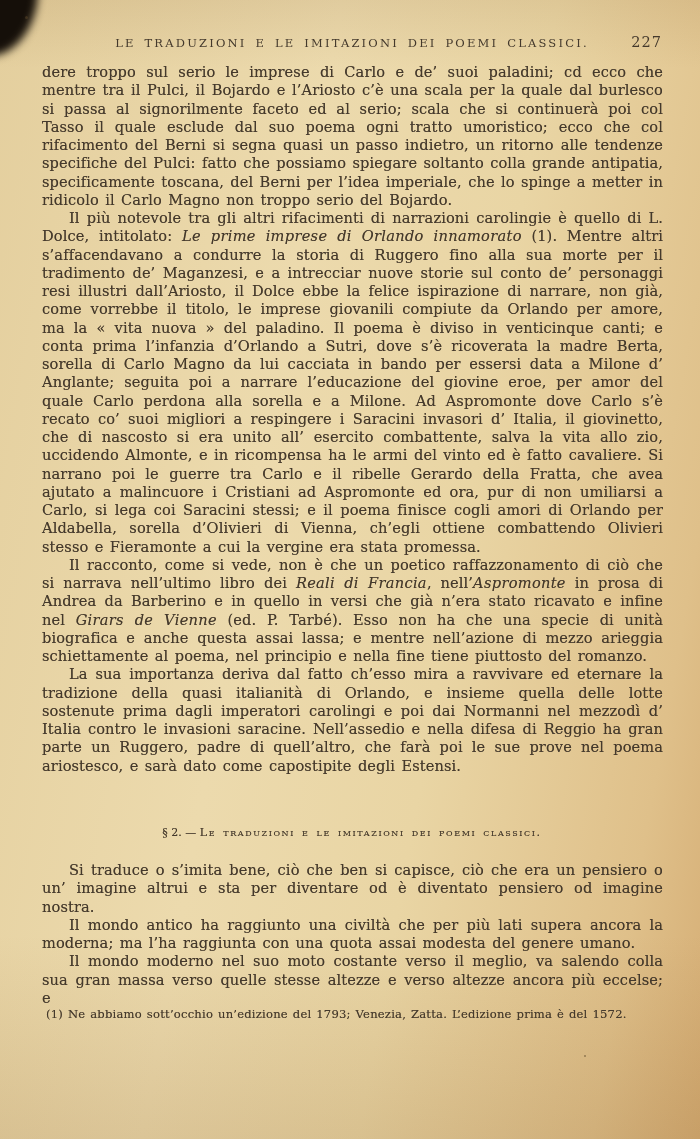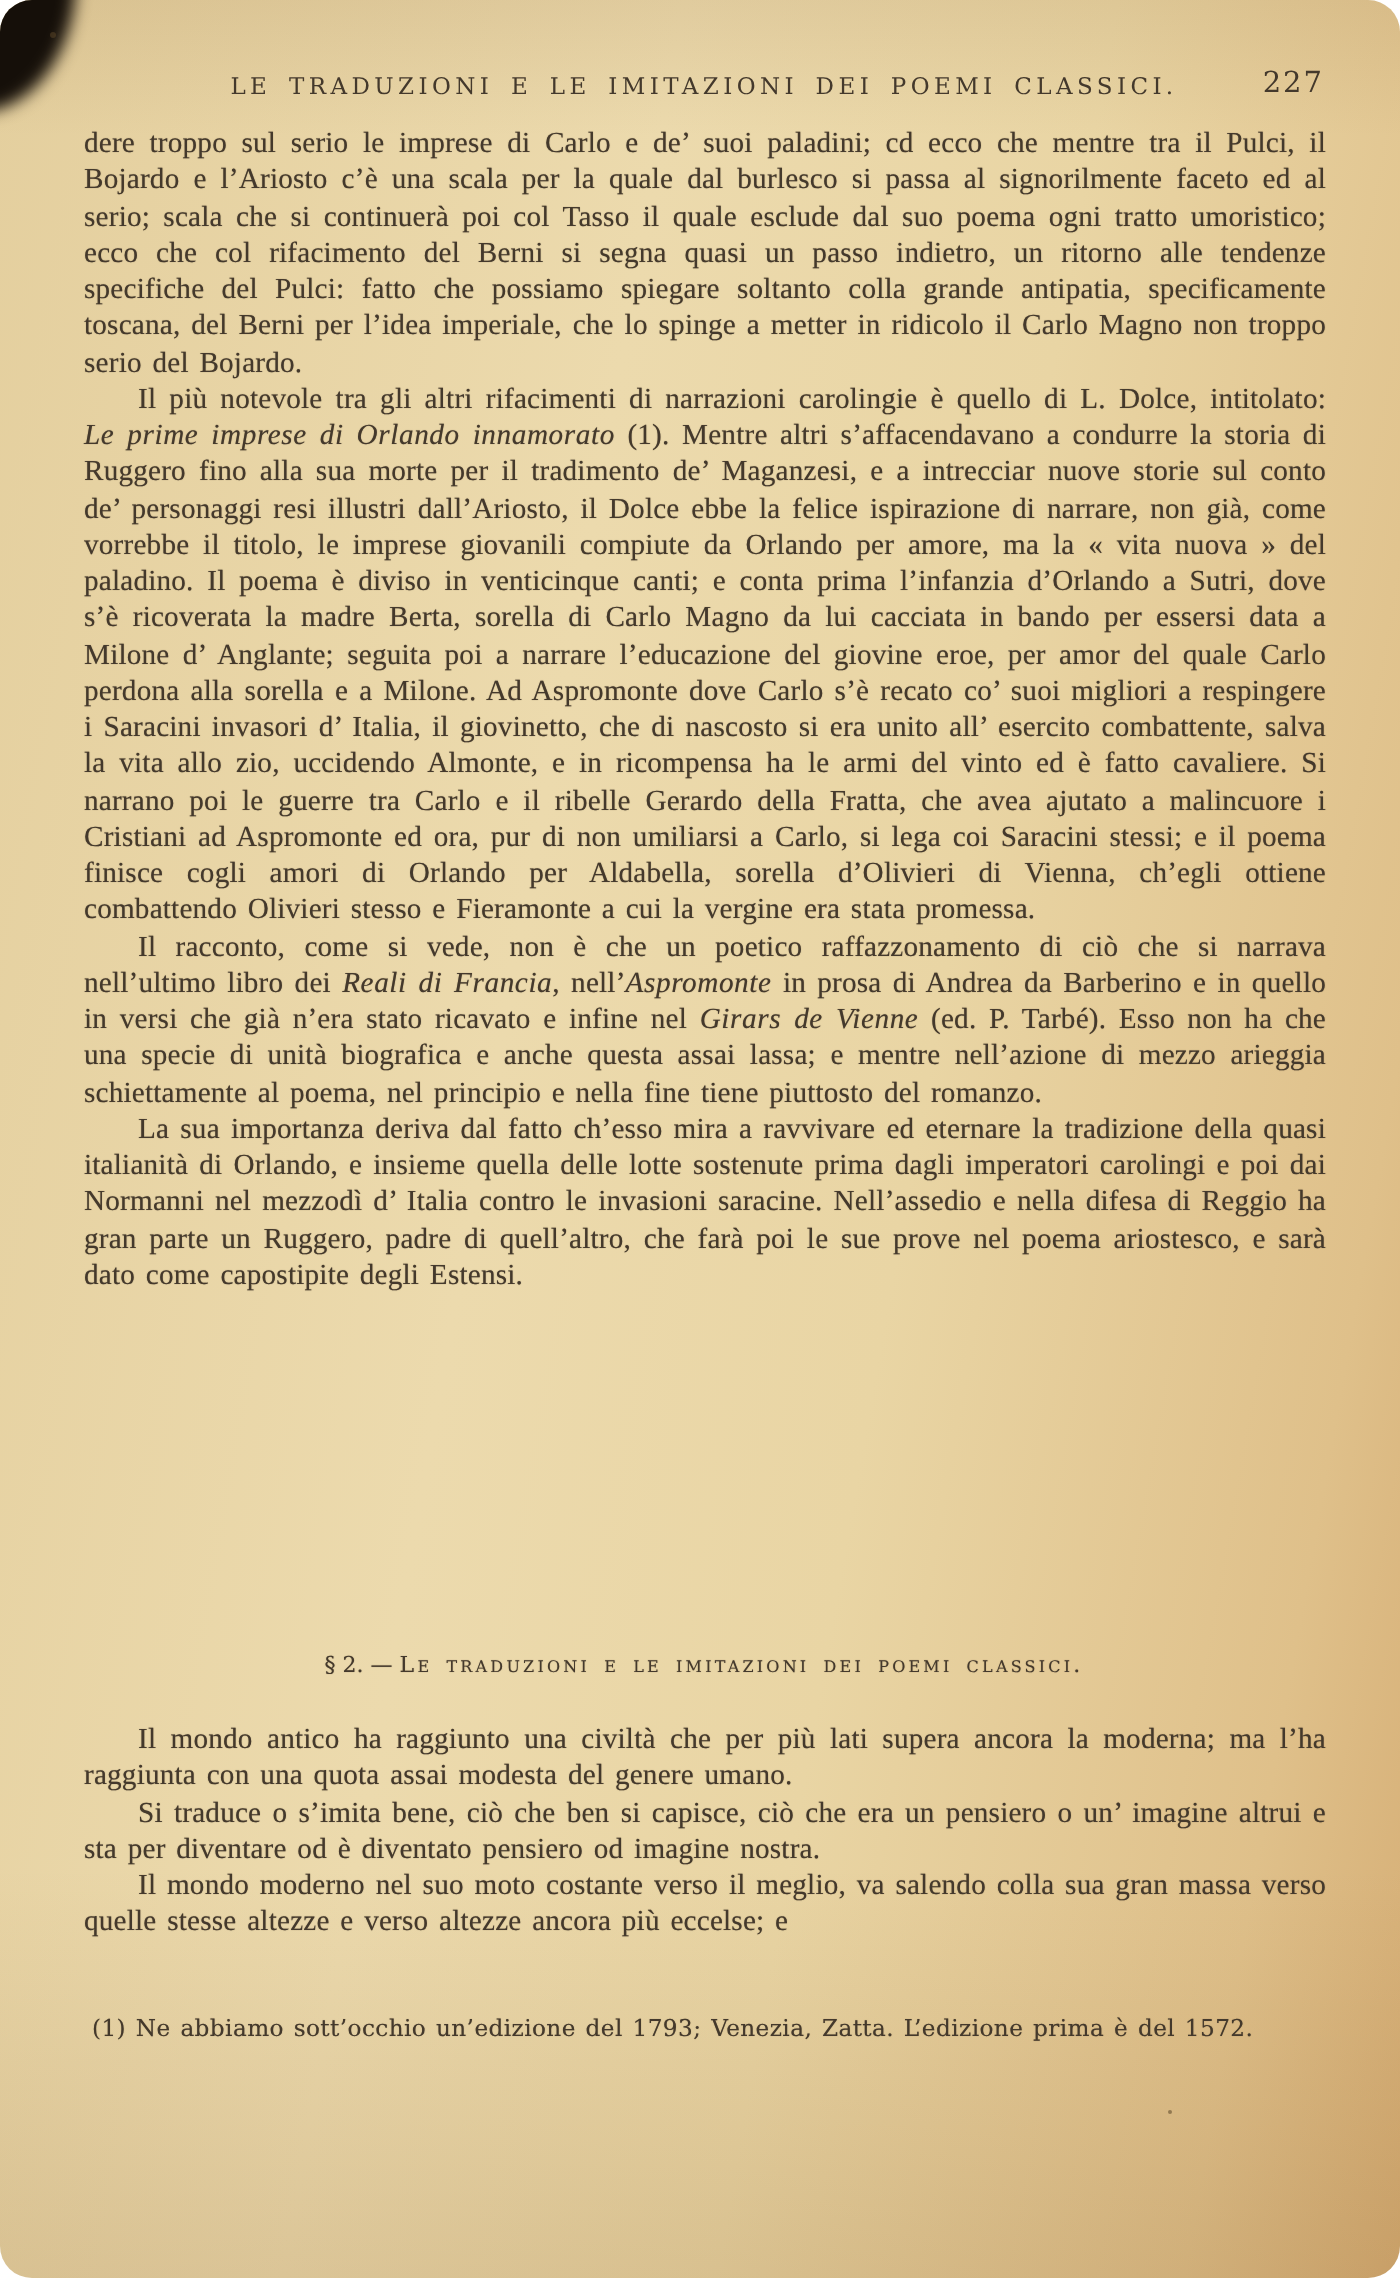--- a/index.html
+++ b/index.html
@@ -6,21 +6,20 @@
   body {
     width:700px; height:1139px; overflow:hidden;
     font-family:"DejaVu Serif","Liberation Serif",serif;
   }
   .page {
     position:relative; width:700px; height:1139px; overflow:hidden;
     background:
       linear-gradient(to bottom, rgba(120,75,25,0.10) 0%, rgba(120,75,25,0) 6%, rgba(120,75,25,0) 82%, rgba(130,85,35,0.16) 100%),
       linear-gradient(100deg, #e4cf9e 0%, #ecdaad 38%, #e9d5a4 62%, #dfc08a 88%, #d5ad74 100%);
     color: var(--ink, #44392c);
-    border-radius: 16px;
   }
   .corner-tl {
     position:absolute; top:-22px; left:-20px; width:58px; height:78px;
     background:#150f09; border-radius:0 0 85% 0; filter:blur(4px);
   }
   .speck {
     position:absolute; width:3px; height:3px; border-radius:50%;
     background:rgba(90,70,40,0.55);
   }
   .speck.s1 { left:25px; top:16px; }
@@ -36,21 +35,21 @@
     position:absolute; right:0; top:-2px; font-size:14.5px; letter-spacing:1px;
   }
   .text-block {
     position:absolute; left:42px; width:621px;
     font-size:14.6px; line-height:18.25px; text-align:justify;
     word-spacing:1.6px; letter-spacing:0.1px;
     text-shadow:0 0 0.5px rgba(62,48,30,0.55);
   }
   .text-block.before { top:63px; }
   .text-block.after  { top:861px; }
-  .para { margin:0;font-family:Liberation Serif, serif; }
+  .para { margin:0; }
   .para.indent { text-indent:27px; }
   .para em { font-style:italic; letter-spacing:0.3px; }
   .section-heading {
     position:absolute; top:826px; left:42px; width:620px;
     text-align:center; font-size:11px; white-space:nowrap;
     text-shadow:0 0 0.5px rgba(62,48,30,0.5);
   }
   .section-heading .sc {
     font-variant:small-caps; letter-spacing:1.6px; word-spacing:2px;
   }
@@ -76,19 +75,19 @@
   <div class="text-block before">
       <p class="para"><span>dere troppo sul serio le imprese di Carlo e de’ suoi paladini; cd ecco che mentre tra il Pulci, il Bojardo e l’Ariosto c’è una scala per la quale dal burlesco si passa al signorilmente faceto ed al serio; scala che si continuerà poi col Tasso il quale esclude dal suo poema ogni tratto umoristico; ecco che col rifacimento del Berni si segna quasi un passo indietro, un ritorno alle tendenze specifiche del Pulci: fatto che possiamo spiegare soltanto colla grande antipatia, specificamente toscana, del Berni per l’idea imperiale, che lo spinge a metter in ridicolo il Carlo Magno non troppo serio del Bojardo.</span></p>
       <p class="para indent"><span>Il più notevole tra gli altri rifacimenti di narrazioni carolingie è quello di L. Dolce, intitolato: </span><em>Le prime imprese di Orlando innamorato</em><span> (1). Mentre altri s’affacendavano a condurre la storia di Ruggero fino alla sua morte per il tradimento de’ Maganzesi, e a intrecciar nuove storie sul conto de’ personaggi resi illustri dall’Ariosto, il Dolce ebbe la felice ispirazione di narrare, non già, come vorrebbe il titolo, le imprese giovanili compiute da Orlando per amore, ma la « vita nuova » del paladino. Il poema è diviso in venticinque canti; e conta prima l’infanzia d’Orlando a Sutri, dove s’è ricoverata la madre Berta, sorella di Carlo Magno da lui cacciata in bando per essersi data a Milone d’ Anglante; seguita poi a narrare l’educazione del giovine eroe, per amor del quale Carlo perdona alla sorella e a Milone. Ad Aspromonte dove Carlo s’è recato co’ suoi migliori a respingere i Saracini invasori d’ Italia, il giovinetto, che di nascosto si era unito all’ esercito combattente, salva la vita allo zio, uccidendo Almonte, e in ricompensa ha le armi del vinto ed è fatto cavaliere. Si narrano poi le guerre tra Carlo e il ribelle Gerardo della Fratta, che avea ajutato a malincuore i Cristiani ad Aspromonte ed ora, pur di non umiliarsi a Carlo, si lega coi Saracini stessi; e il poema finisce cogli amori di Orlando per Aldabella, sorella d’Olivieri di Vienna, ch’egli ottiene combattendo Olivieri stesso e Fieramonte a cui la vergine era stata promessa.</span></p>
       <p class="para indent"><span>Il racconto, come si vede, non è che un poetico raffazzonamento di ciò che si narrava nell’ultimo libro dei </span><em>Reali di Francia</em><span>, nell’</span><em>Aspromonte</em><span> in prosa di Andrea da Barberino e in quello in versi che già n’era stato ricavato e infine nel </span><em>Girars de Vienne</em><span> (ed. P. Tarbé). Esso non ha che una specie di unità biografica e anche questa assai lassa; e mentre nell’azione di mezzo arieggia schiettamente al poema, nel principio e nella fine tiene piuttosto del romanzo.</span></p>
       <p class="para indent"><span>La sua importanza deriva dal fatto ch’esso mira a ravvivare ed eternare la tradizione della quasi italianità di Orlando, e insieme quella delle lotte sostenute prima dagli imperatori carolingi e poi dai Normanni nel mezzodì d’ Italia contro le invasioni saracine. Nell’assedio e nella difesa di Reggio ha gran parte un Ruggero, padre di quell’altro, che farà poi le sue prove nel poema ariostesco, e sarà dato come capostipite degli Estensi.</span></p>
     </div>
 
   <div class="section-heading"><span>§ 2. — </span><span class="sc">Le traduzioni e le imitazioni dei poemi classici.</span></div>
 
   <div class="text-block after">
+      <p class="para indent"><span>Si traduce o s’imita bene, ciò che ben si capisce, ciò che era un pensiero o un’ imagine altrui e sta per diventare od è diventato pensiero od imagine nostra.</span></p>
       <p class="para indent"><span>Il mondo antico ha raggiunto una civiltà che per più lati supera ancora la moderna; ma l’ha raggiunta con una quota assai modesta del genere umano.</span></p>
-      <p class="para indent"><span>Si traduce o s’imita bene, ciò che ben si capisce, ciò che era un pensiero o un’ imagine altrui e sta per diventare od è diventato pensiero od imagine nostra.</span></p>
       <p class="para indent"><span>Il mondo moderno nel suo moto costante verso il meglio, va salendo colla sua gran massa verso quelle stesse altezze e verso altezze ancora più eccelse; e</span></p>
     </div>
 
   <div class="footnote">(1) Ne abbiamo sott’occhio un’edizione del 1793; Venezia, Zatta. L’edizione prima è del 1572.</div>
 </div>
 
 </body></html>

